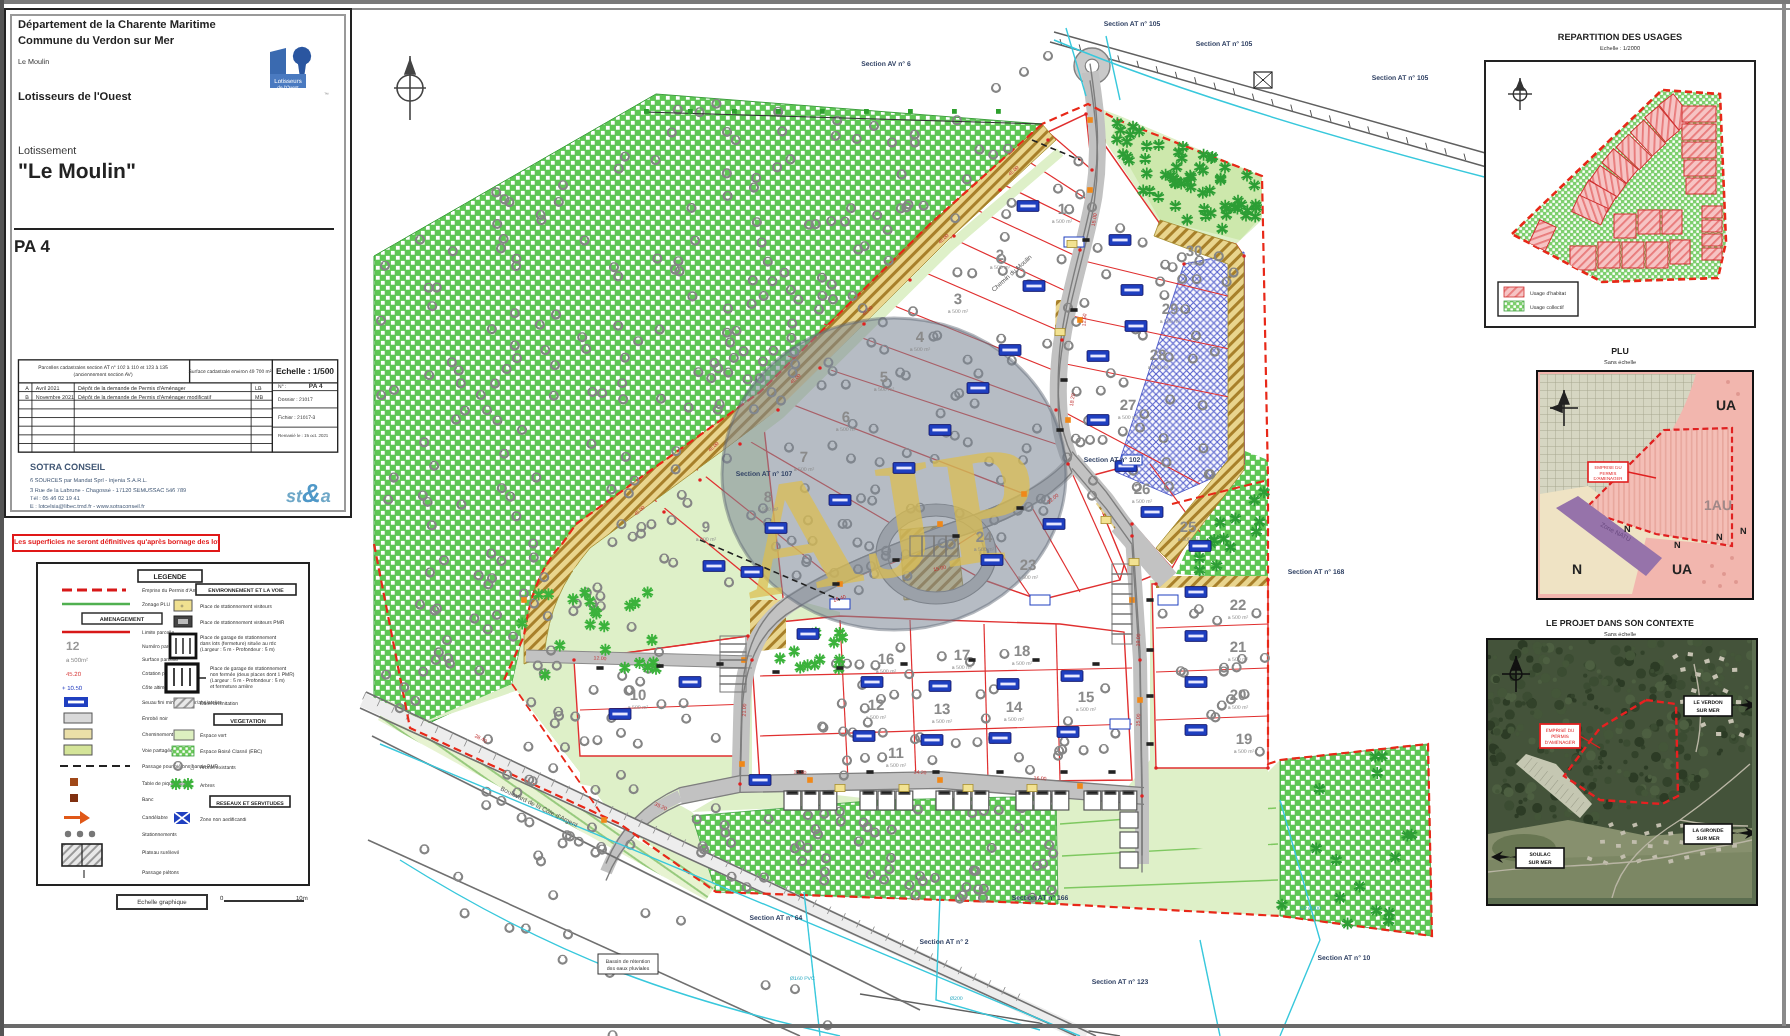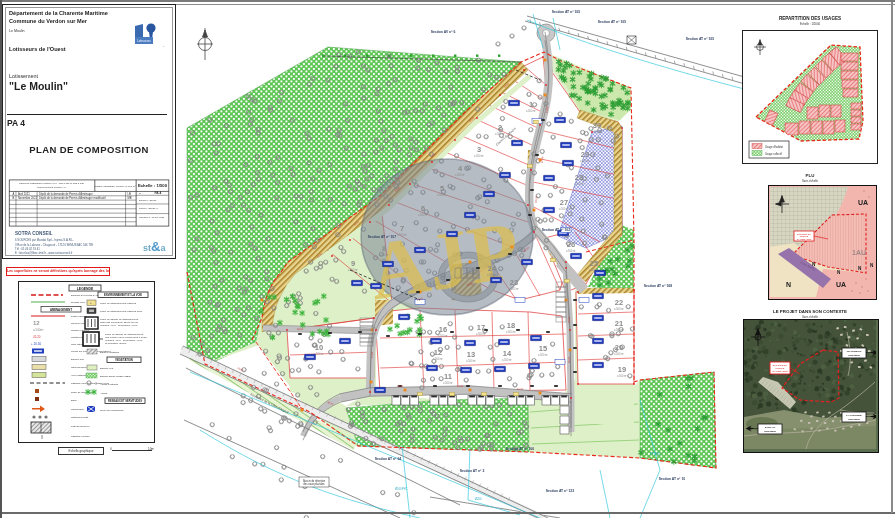--- a/index.html
+++ b/index.html
@@ -1396,21 +1396,20 @@
 <div class="abs" style="left:6px;top:41px;font-size:5.6px;font-weight:bold;color:#222">Lotisseurs de l'Ouest</div>
 
 <div class="abs" style="left:6px;top:68px;font-size:5.4px;color:#333">Lotissement</div>
 
 <div class="abs" style="left:6px;top:75px;font-size:10.5px;font-weight:bold;color:#222">"Le Moulin"</div>
 
 <div class="abs" style="left:4px;top:109px;width:160px;height:1px;background:#222"></div>
 
 <div class="abs" style="left:4px;top:113px;font-size:8.5px;font-weight:bold;color:#222">PA 4</div>
 
-<div class="abs" style="left:0;top:139px;width:172px;text-align:center;font-size:9.5px;font-weight:bold;color:#222;letter-spacing:0.4px">PLAN DE COMPOSITION</div>
 
 <svg class="abs" style="left:2px;top:173px" width="170" height="50" viewBox="0 0 170 52">
 <g fill="none" stroke="#222" stroke-width="0.7">
 <rect x="1" y="2" width="166" height="48"></rect>
 <line x1="1" y1="14" x2="167" y2="14"></line>
 <line x1="90" y1="2" x2="90" y2="14"></line>
 <line x1="133" y1="2" x2="133" y2="50"></line>
 </g>
 <g fill="none" stroke="#222" stroke-width="0.45">
 <line x1="1" y1="18.5" x2="133" y2="18.5"></line>
@@ -1445,21 +1444,21 @@
 <text x="136" y="32.5" font-size="2.6" fill="#333">Fichier : 21017-3</text>
 <text x="136" y="42" font-size="2.3" fill="#333">Remanié le : 15 oct. 2021</text>
 </svg>
 
 <div class="abs" style="left:12px;top:226px;font-size:4.6px;font-weight:bold;color:#445a77">SOTRA CONSEIL</div>
 <div class="abs" style="left:12px;top:233px;font-size:2.8px;color:#445a77">6 SOURCES par Mandat Sprl - Injenia S.A.R.L.</div>
 <div class="abs" style="left:12px;top:238px;font-size:2.8px;color:#445a77">3 Rue de la Labrune - Chagossé - 17120 SEMUSSAC 546 789</div>
 <div class="abs" style="left:12px;top:242px;font-size:2.8px;color:#445a77">Tél : 05 46 02 19 41</div>
 <div class="abs" style="left:12px;top:246px;font-size:2.8px;color:#445a77">E : lotcelsia@libec.tmd.fr - www.sotraconseil.fr</div>
 
-<div class="abs" style="left:140px;top:234px;font-size:9px;color:#6fa8c8;font-weight:bold;">st<span style="font-size:13px;color:#4f98c8">&amp;</span>a</div>
+<div class="abs" style="left:140px;top:234px;font-size:9px;color:#6fa8c8;font-weight:bold;font-style:italic">st<span style="font-size:13px;color:#4f98c8">&amp;</span>a</div>
 </div>
 
 <div class="abs" style="left:6px;top:267px;width:102px;height:6.5px;border:1px solid #e01818;background:#fff;overflow:hidden">
       <div style="font-size:3.5px;color:#e01818;text-align:center;line-height:6.5px;font-weight:bold;white-space:nowrap">Les superficies ne seront définitives qu'après bornage des lots</div>
     </div>
 
 <div class="abs" style="left:18px;top:281px;width:135px;height:160px;border:1.2px solid #222;background:#fff">
 <svg class="abs" style="left:0;top:0" width="133" height="158" viewBox="0 0 133 158">
 <defs>
           <pattern id="lph" width="3" height="3" patternUnits="userSpaceOnUse">

